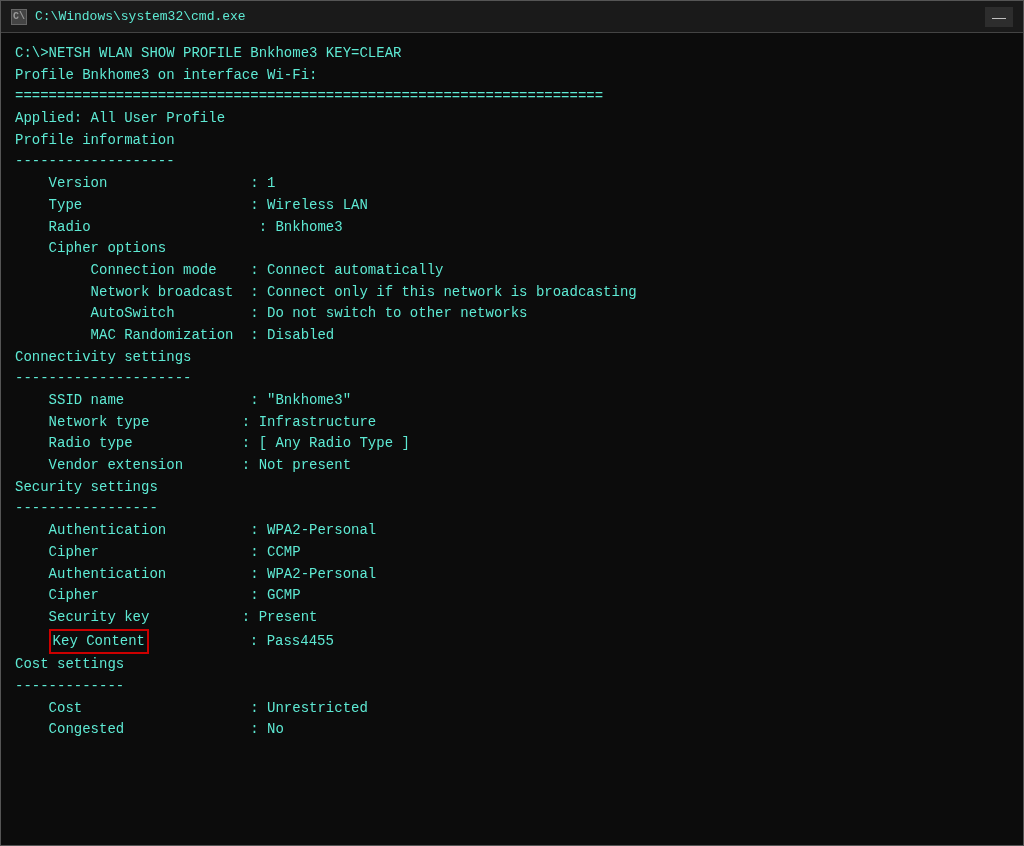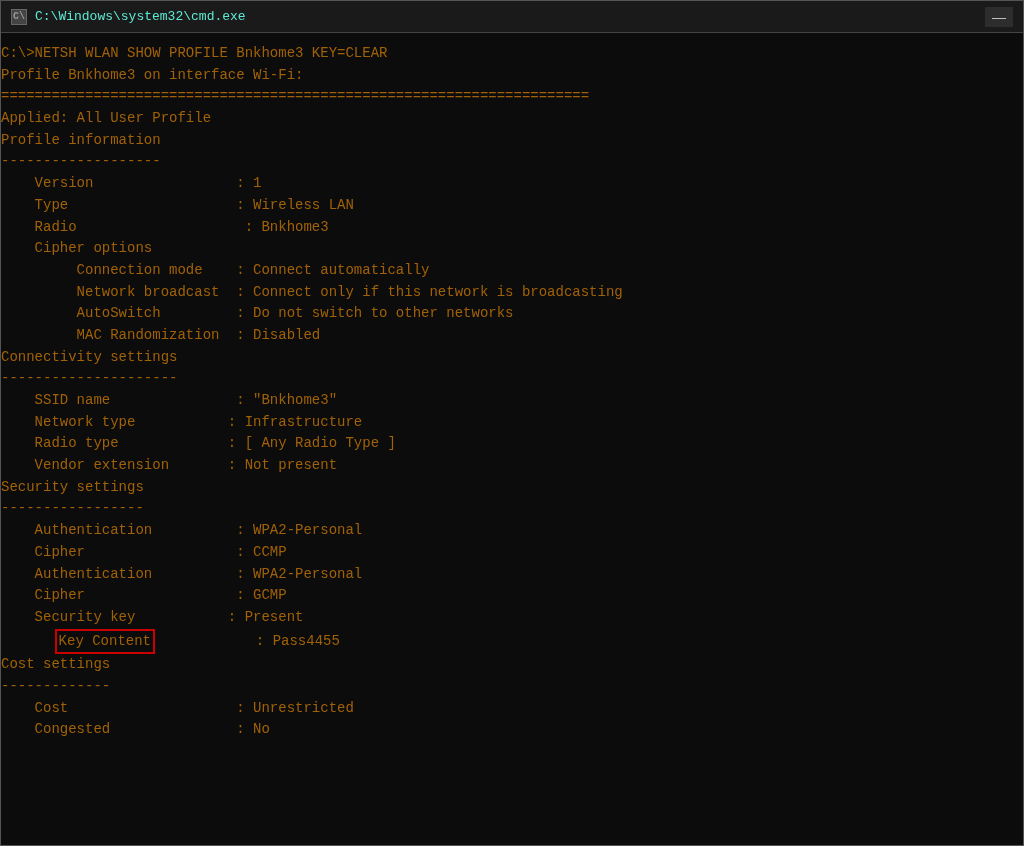--- a/index.html
+++ b/index.html
@@ -65,37 +65,36 @@
       cursor: pointer;
       display: flex;
       align-items: center;
       justify-content: center;
       font-size: 14px;
     }
 
     .terminal-body {
       background: #0c0c0c;
       flex: 1;
-      padding: 10px 0;
+      padding: 10px 14px;
       overflow-y: auto;
-      color: #a16207;
+      color: #5eead4;
       line-height: 1.55;
       font-size: 14px;
     }
 
     .line {
       white-space: pre;
       display: block;
     }
 
     .highlighted-row {
       display: inline-block;
       border: 2px solid #cc0000;
       padding: 0 2px;
-      margin-left: 20px;
     }
   </style>
 </head>
 <body>
 
 <div class="window">
   <div class="title-bar">
     <div class="title-bar-icon">C\</div>
     <span class="title-bar-text">C:\Windows\system32\cmd.exe</span>
     <div class="title-bar-controls">

